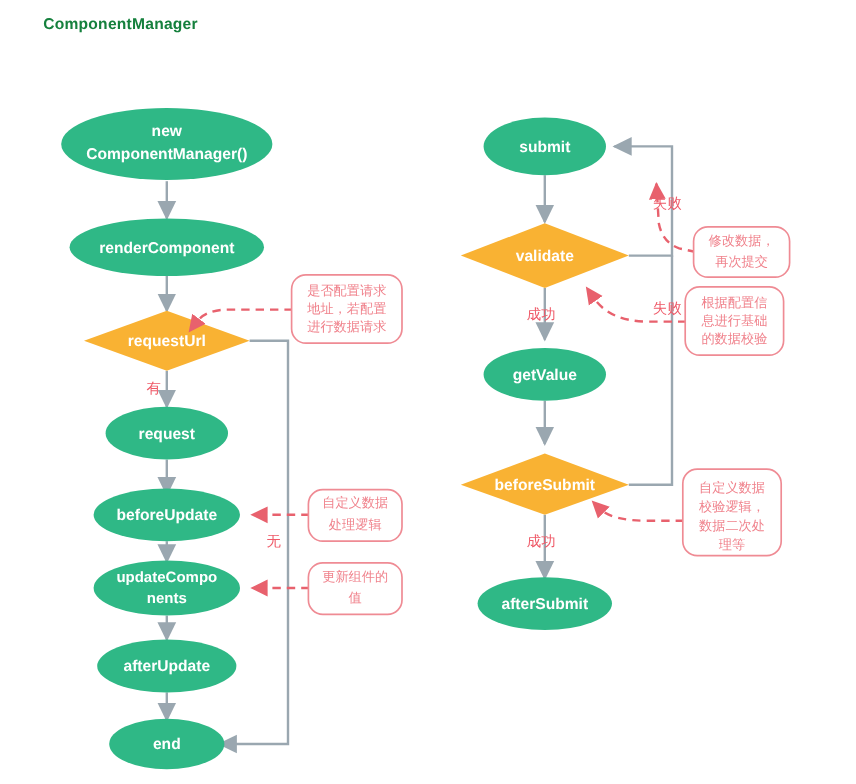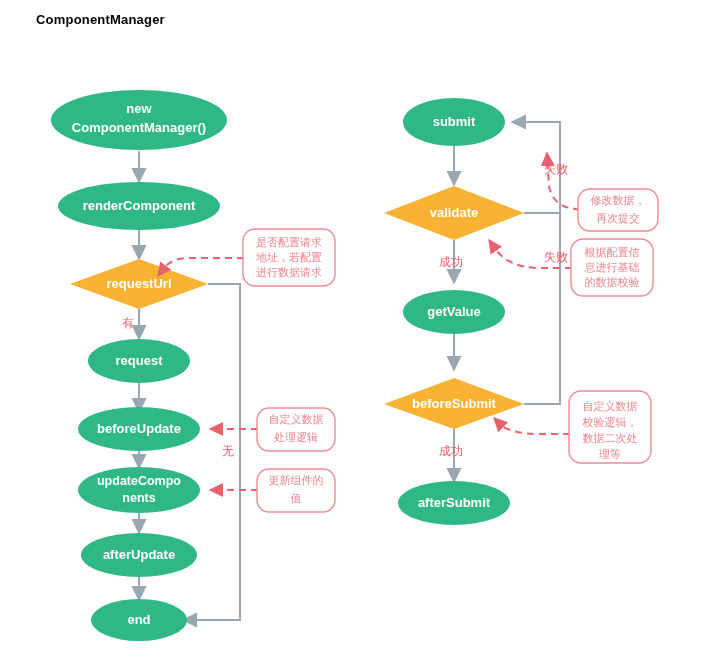--- a/index.html
+++ b/index.html
@@ -13,21 +13,21 @@
     font-family: "Liberation Sans", "DejaVu Sans", sans-serif;
     overflow: hidden;
     position: relative;
   }
   #diagram-title {
     position: absolute;
     left: 36px;
     top: 12px;
     font-size: 13px;
     font-weight: bold;
-    color: #000000;
+    color: #15803d;
     letter-spacing: 0.2px;
   }
   svg#flowchart {
     position: absolute;
     left: 0;
     top: 0;
   }
   .node-label {
     fill: #ffffff;
     font-family: "Liberation Sans", "DejaVu Sans", sans-serif;

